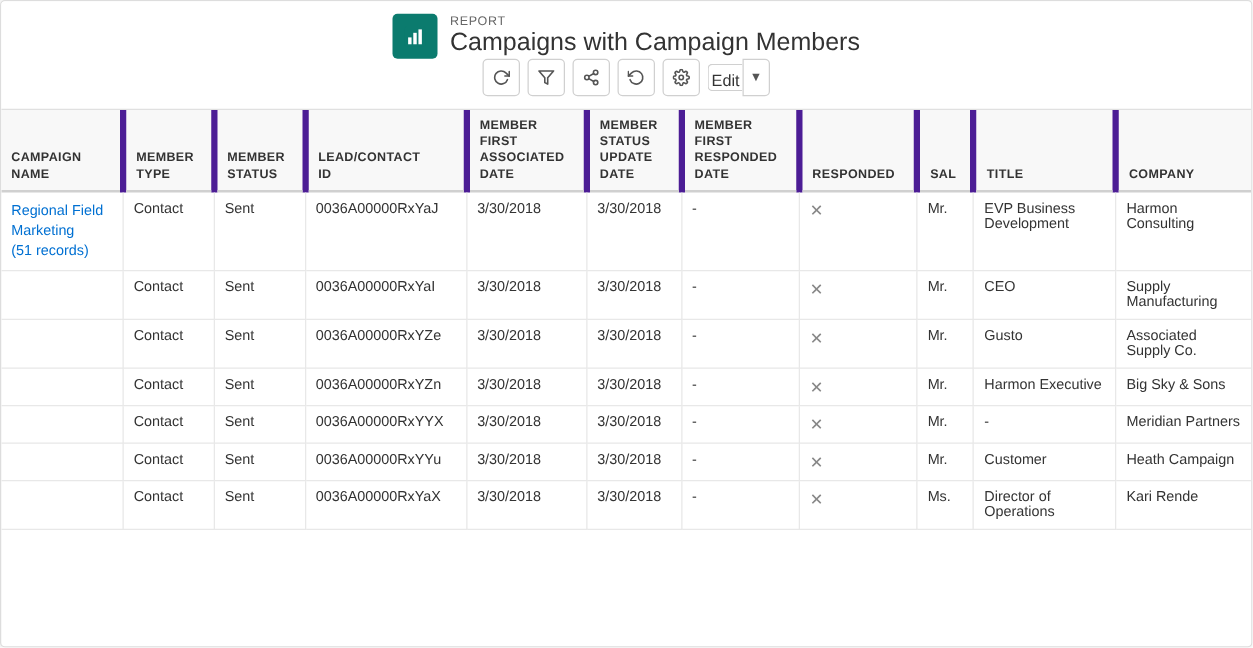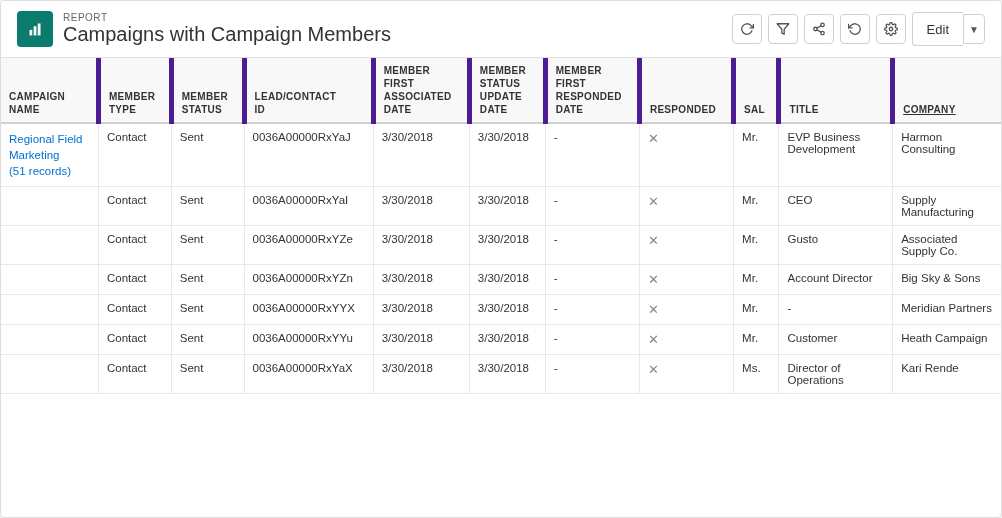--- a/index.html
+++ b/index.html
@@ -1,34 +1,34 @@
 <!DOCTYPE html>
 <html><head>
   <meta charset="utf-8">
   <style>
     * { box-sizing: border-box; margin: 0; padding: 0; }
     body { font-family: 'Segoe UI', Arial, sans-serif; font-size: 12px; background: #f3f3f3; display: flex; justify-content: center; align-items: center; min-height: 100vh; }
     .container { width: 1002px; min-height: 518px; background: #fff; border: 1px solid #ddd; border-radius: 4px; overflow: hidden; }
-    .header { display: flex; align-items: center; justify-content: space-between; padding: 10px 16px; border-bottom: 1px solid #e0e0e0; background: #fff; }
+    .header { display: flex; align-items: center; justify-content: space-between; padding: 10px 16px; border-bottom: 1px solid #e0e0e0; background: #fff; flex-direction: column; }
     .header-left { display: flex; align-items: center; gap: 10px; }
     .report-icon { width: 36px; height: 36px; background: #0b7b6e; border-radius: 4px; display: flex; align-items: center; justify-content: center; }
     .report-icon svg { width: 22px; height: 22px; }
     .header-title-block { display: flex; flex-direction: column; }
     .report-label { font-size: 10px; color: #666; text-transform: uppercase; letter-spacing: 0.5px; }
     .report-title { font-size: 20px; font-weight: 300; color: #333; }
     .header-actions { display: flex; align-items: center; gap: 6px; }
     .icon-btn { width: 30px; height: 30px; border: 1px solid #d0d0d0; border-radius: 4px; background: #fff; display: flex; align-items: center; justify-content: center; cursor: pointer; color: #555; font-size: 14px; }
     .edit-btn { display: flex; align-items: center; gap: 0; }
-    .edit-main { padding: 5px 14px; background: #fff; border: 1px solid #d0d0d0; border-right: none; border-radius: 4px 0 0 4px; font-size: 13px; cursor: pointer; color: #333; height: 34px; }
+    .edit-main { padding: 5px 2px; background: #fff; border: 1px solid #d0d0d0; border-right: none; border-radius: 4px 0 0 4px; font-size: 13px; cursor: pointer; color: #333; height: 22px; }
     .edit-dropdown { width: 22px; height: 30px; background: #fff; border: 1px solid #d0d0d0; border-radius: 0 4px 4px 0; display: flex; align-items: center; justify-content: center; cursor: pointer; color: #555; font-size: 10px; }
     .table-wrapper { overflow-x: auto; }
     table { width: 100%; border-collapse: collapse; font-size: 11.5px; }
     thead tr { background: #f8f8f8; }
     th { padding: 6px 8px; text-align: left; font-weight: 600; font-size: 10px; color: #333; text-transform: uppercase; border-bottom: 2px solid #d0d0d0; border-right: 5px solid #4c1d95; vertical-align: bottom; letter-spacing: 0.3px; line-height: 1.3; }
-    th:last-child { border-right: none; text-decoration: underline; }
+    th:last-child { border-right: none; }
     td { padding: 7px 8px; border-bottom: 1px solid #e8e8e8; border-right: 1px solid #e8e8e8; vertical-align: top; color: #333; }
     td:last-child { border-right: none; }
     .campaign-name-cell { color: #0070d2; cursor: pointer; font-weight: 500; line-height: 1.4; }
     .x-icon { color: #888; font-size: 13px; }
     .col-campaign { width: 90px; }
     .col-member-type { width: 60px; }
     .col-member-status { width: 55px; }
     .col-lead-contact { width: 115px; }
     .col-first-associated { width: 70px; }
     .col-status-update { width: 70px; }
@@ -158,21 +158,21 @@
           <tr>
             <td class="col-campaign"></td>
             <td>Contact</td>
             <td>Sent</td>
             <td>0036A00000RxYZn</td>
             <td>3/30/2018</td>
             <td>3/30/2018</td>
             <td>-</td>
             <td><span class="x-icon">✕</span></td>
             <td>Mr.</td>
-            <td>Account Director</td>
+            <td>Harmon Executive</td>
             <td>Big Sky &amp; Sons</td>
           </tr>
           <tr>
             <td class="col-campaign"></td>
             <td>Contact</td>
             <td>Sent</td>
             <td>0036A00000RxYYX</td>
             <td>3/30/2018</td>
             <td>3/30/2018</td>
             <td>-</td>

